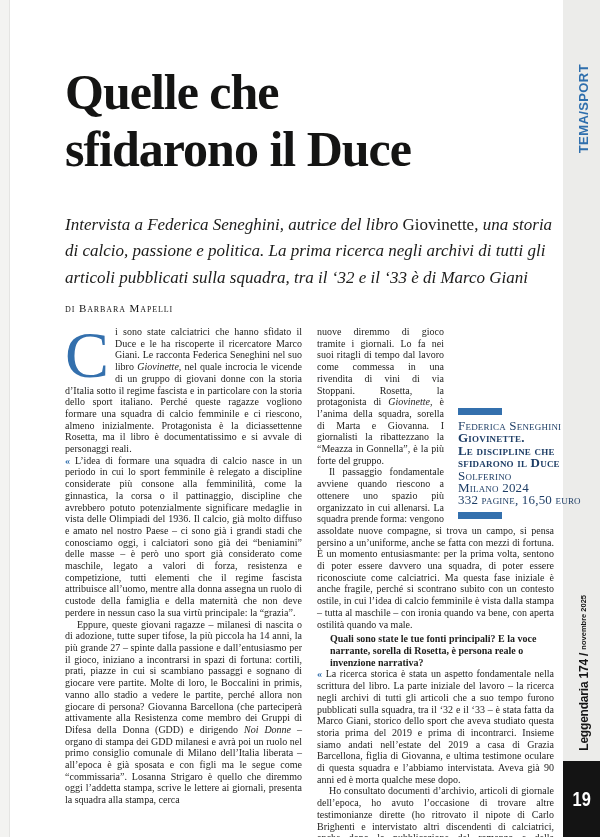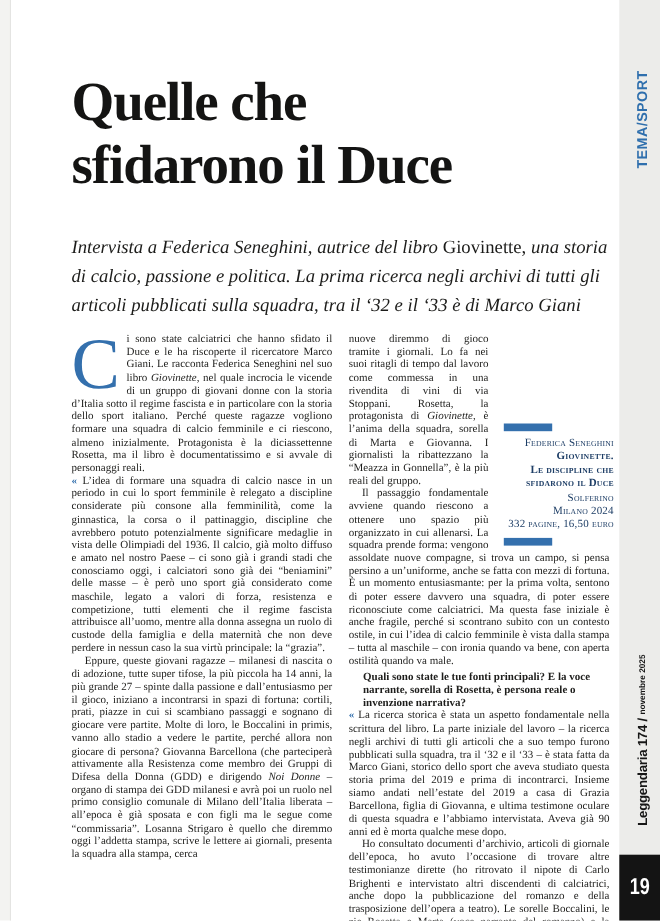--- a/index.html
+++ b/index.html
@@ -13,21 +13,21 @@
   .section-label{
     position:absolute;top:64px;right:9px;font-family:"Liberation Sans",sans-serif;
     font-weight:bold;font-size:13px;letter-spacing:.4px;color:#2f6fad;
   }
   .footer-label{
     position:absolute;bottom:86px;right:9px;font-family:"Liberation Sans",sans-serif;
     font-weight:bold;color:#161616;font-size:12px;letter-spacing:-.2px;
   }
   .footer-label .sub{font-size:7.5px;font-weight:bold;letter-spacing:0;}
   .pagenum-box{
-    position:absolute;right:0;bottom:0;width:37px;height:60px;background:#141414;
+    position:absolute;right:0;bottom:0;width:37px;height:76px;background:#141414;
     display:flex;align-items:center;justify-content:center;margin-top:16px;
   }
   .pagenum-box span{
     color:#fff;font-family:"Liberation Sans",sans-serif;font-weight:bold;
     font-size:21px;transform:scaleX(.78);
   }
   .content{position:absolute;left:65px;top:52px;width:490px;}
   .title{font-weight:bold;font-size:50px;line-height:57px;letter-spacing:-1px;color:#141413;margin-top:12px;}
   .title span{display:block;}
   .intro{margin-top:17px;font-size:17px;line-height:26.5px;color:#1c1c1a;}
@@ -39,22 +39,22 @@
   .para .i{font-style:italic;}
   .para .g{color:#3470ad;font-weight:bold;}
   .para.indent{text-indent:12px;}
   .para.question{font-weight:bold;padding-left:13px;margin-top:3px;text-align:left;}
   .dropcap-letter{
     float:left;font-size:66px;line-height:52px;color:#3470ad;
     padding:3px 6px 0 0;font-weight:normal;
   }
   .bookbox{
     float:right;width:100px;margin:82px -4px 5px 8px;padding-left:6px;
-    font-variant:small-caps;font-size:10px;line-height:12.4px;letter-spacing:.2px;
-    color:#1e3e66;text-align:right;
+    font-variant:small-caps;font-size:13px;line-height:12.4px;letter-spacing:.2px;
+    color:#1e3e66;text-align:left;
   }
   .bookbox .bar{height:7px;width:44px;background:#3470ad;}
   .bookbox .bar.top{margin-bottom:5px;}
   .bookbox .bar.bottom{margin-top:5px;}
   .bookbox .b{font-weight:bold;}
   .bookbox div{white-space:nowrap;}
 </style>
 </head>
 <body>
 
@@ -70,39 +70,40 @@
 </div>
 
 <div class="content">
   <h1 class="title">
     <span>Quelle che</span>
     <span>sfidarono il Duce</span>
   </h1>
 
   <div class="intro" id="intro"><span class="i">Intervista a Federica Seneghini, autrice del libro </span><span>Giovinette,</span><span class="i"> una storia di calcio, passione e politica. La prima ricerca negli archivi di tutti gli articoli pubblicati sulla squadra, tra il ‘32 e il ‘33 è di Marco Giani</span></div>
 
+  <div class="byline">di Barbara Mapelli</div>
 
   <div class="columns">
     <div class="col" id="col-left">
         <p class="para dropcap"><span class="dropcap-letter">C</span><span>i sono state calciatrici che hanno sfidato il Duce e le ha riscoperte il ricercatore Marco Giani. Le racconta Federica Seneghini nel suo libro </span><span class="i">Giovinette</span><span>, nel quale incrocia le vicende di un gruppo di giovani donne con la storia d’Italia sotto il regime fascista e in particolare con la storia dello sport italiano. Perché queste ragazze vogliono formare una squadra di calcio femminile e ci riescono, almeno inizialmente. Protagonista è la diciassettenne Rosetta, ma il libro è documentatissimo e si avvale di personaggi reali.</span></p>
         <p class="para answer"><span class="g">« </span><span>L’idea di formare una squadra di calcio nasce in un periodo in cui lo sport femminile è relegato a discipline considerate più consone alla femminilità, come la ginnastica, la corsa o il pattinaggio, discipline che avrebbero potuto potenzialmente significare medaglie in vista delle Olimpiadi del 1936. Il calcio, già molto diffuso e amato nel nostro Paese – ci sono già i grandi stadi che conosciamo oggi, i calciatori sono già dei “beniamini” delle masse – è però uno sport già considerato come maschile, legato a valori di forza, resistenza e competizione, tutti elementi che il regime fascista attribuisce all’uomo, mentre alla donna assegna un ruolo di custode della famiglia e della maternità che non deve perdere in nessun caso la sua virtù principale: la “grazia”.</span></p>
         <p class="para indent"><span>Eppure, queste giovani ragazze – milanesi di nascita o di adozione, tutte super tifose, la più piccola ha 14 anni, la più grande 27 – spinte dalla passione e dall’entusiasmo per il gioco, iniziano a incontrarsi in spazi di fortuna: cortili, prati, piazze in cui si scambiano passaggi e sognano di giocare vere partite. Molte di loro, le Boccalini in primis, vanno allo stadio a vedere le partite, perché allora non giocare di persona? Giovanna Barcellona (che parteciperà attivamente alla Resistenza come membro dei Gruppi di Difesa della Donna (GDD) e dirigendo </span><span class="i">Noi Donne</span><span> – organo di stampa dei GDD milanesi e avrà poi un ruolo nel primo consiglio comunale di Milano dell’Italia liberata – all’epoca è già sposata e con figli ma le segue come “commissaria”. Losanna Strigaro è quello che diremmo oggi l’addetta stampa, scrive le lettere ai giornali, presenta la squadra alla stampa, cerca</span></p>
       </div>
     <div class="col" id="col-right">
       <aside class="bookbox">
         <div class="bar top"></div>
         <div>Federica Seneghini</div>
         <div class="b">Giovinette.</div>
         <div class="b">Le discipline che</div>
         <div class="b">sfidarono il Duce</div>
         <div>Solferino</div>
         <div>Milano 2024</div>
         <div>332 pagine, 16,50 euro</div>
         <div class="bar bottom"></div>
       </aside>
-    <p class="para "><span>nuove diremmo di gioco tramite i giornali. Lo fa nei suoi ritagli di tempo dal lavoro come commessa in una rivendita di vini di via Stoppani. Rosetta, la protagonista di </span><span class="i">Giovinette</span><span>, è l’anima della squadra, sorella di Marta e Giovanna. I giornalisti la ribattezzano la “Meazza in Gonnella”, è la più reali del gruppo.</span></p>
+    <p class="para "><span>nuove diremmo di gioco tramite i giornali. Lo fa nei suoi ritagli di tempo dal lavoro come commessa in una rivendita di vini di via Stoppani. Rosetta, la protagonista di </span><span class="i">Giovinette</span><span>, è l’anima della squadra, sorella di Marta e Giovanna. I giornalisti la ribattezzano la “Meazza in Gonnella”, è la più forte del gruppo.</span></p>
         <p class="para indent"><span>Il passaggio fondamentale avviene quando riescono a ottenere uno spazio più organizzato in cui allenarsi. La squadra prende forma: vengono assoldate nuove compagne, si trova un campo, si pensa persino a un’uniforme, anche se fatta con mezzi di fortuna. È un momento entusiasmante: per la prima volta, sentono di poter essere davvero una squadra, di poter essere riconosciute come calciatrici. Ma questa fase iniziale è anche fragile, perché si scontrano subito con un contesto ostile, in cui l’idea di calcio femminile è vista dalla stampa – tutta al maschile – con ironia quando va bene, con aperta ostilità quando va male.</span></p>
         <p class="para question"><span>Quali sono state le tue fonti principali? E la voce narrante, sorella di Rosetta, è persona reale o invenzione narrativa?</span></p>
         <p class="para answer"><span class="g">« </span><span>La ricerca storica è stata un aspetto fondamentale nella scrittura del libro. La parte iniziale del lavoro – la ricerca negli archivi di tutti gli articoli che a suo tempo furono pubblicati sulla squadra, tra il ‘32 e il ‘33 – è stata fatta da Marco Giani, storico dello sport che aveva studiato questa storia prima del 2019 e prima di incontrarci. Insieme siamo andati nell’estate del 2019 a casa di Grazia Barcellona, figlia di Giovanna, e ultima testimone oculare di questa squadra e l’abbiamo intervistata. Aveva già 90 anni ed è morta qualche mese dopo.</span></p>
         <p class="para indent"><span>Ho consultato documenti d’archivio, articoli di giornale dell’epoca, ho avuto l’occasione di trovare altre testimonianze dirette (ho ritrovato il nipote di Carlo Brighenti e intervistato altri discendenti di calciatrici, anche dopo la pubblicazione del romanzo e della trasposizione dell’opera a teatro). Le sorelle Boccalini, le zie Rosetta e Marta (voce narrante del romanzo) e la mamma Giovanna, sono tutte realmente esistite e proprio perché abbiamo parlato a lungo con i loro discendenti ho scelto di renderle protagoniste del romanzo.</span></p>
       </div>
   </div>
 </div>
 
 </body></html>

